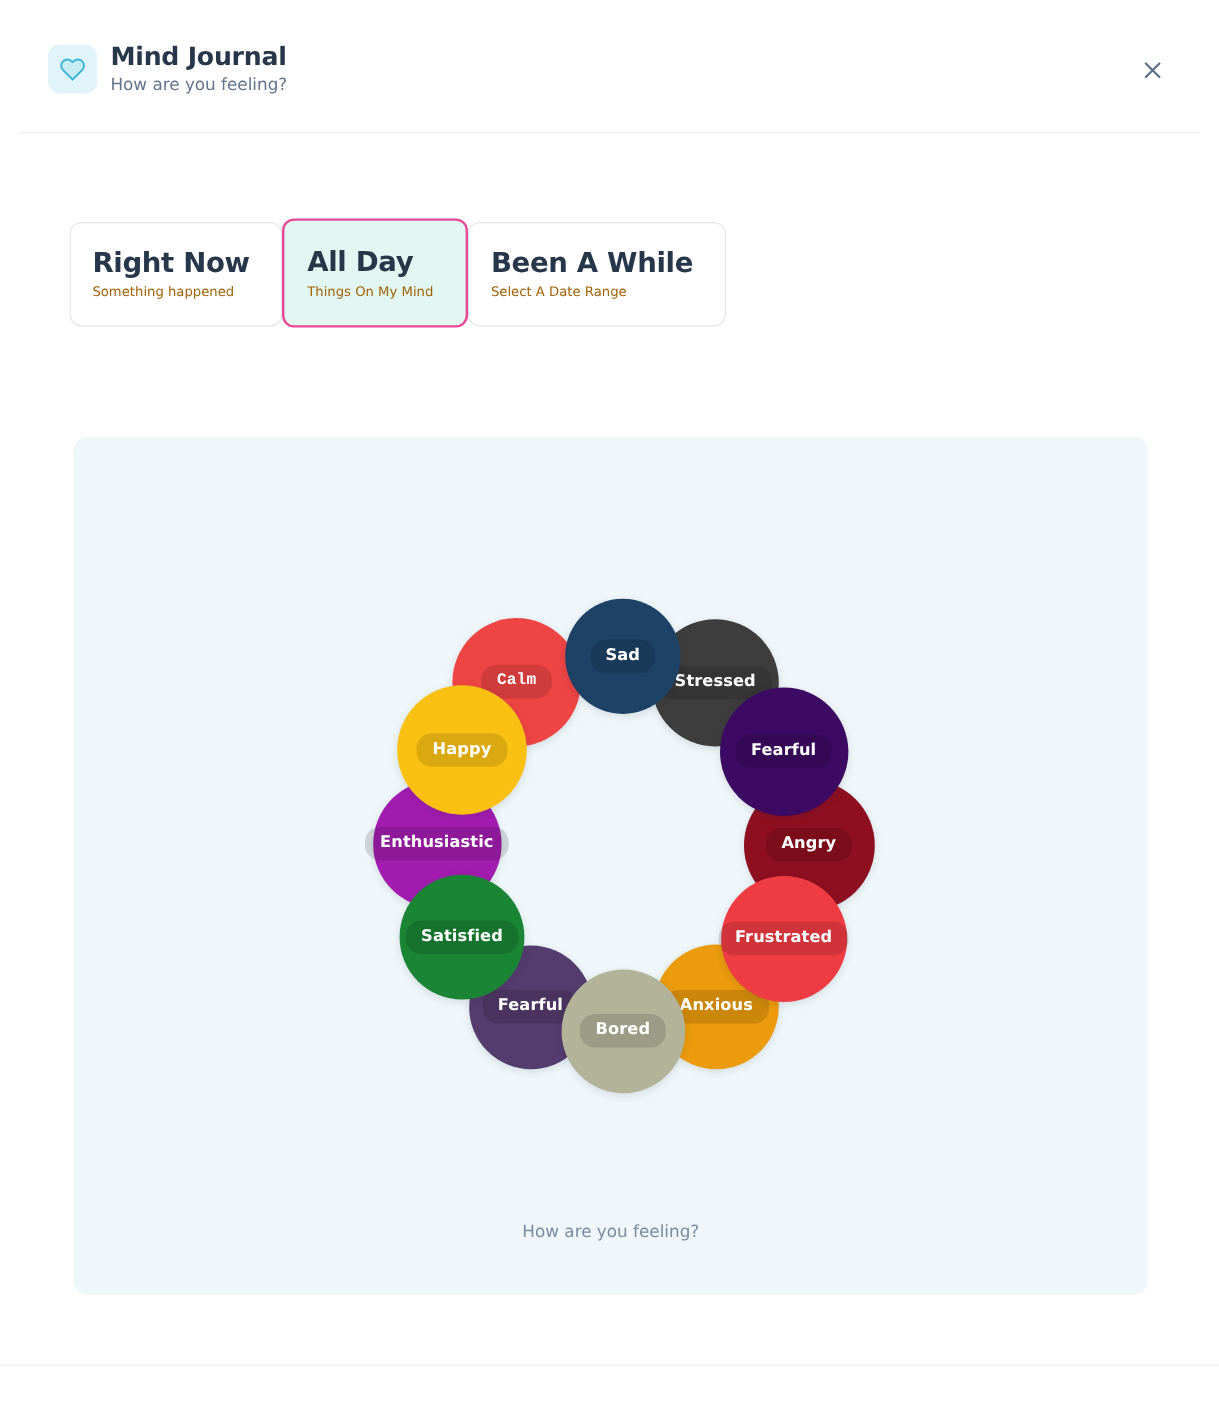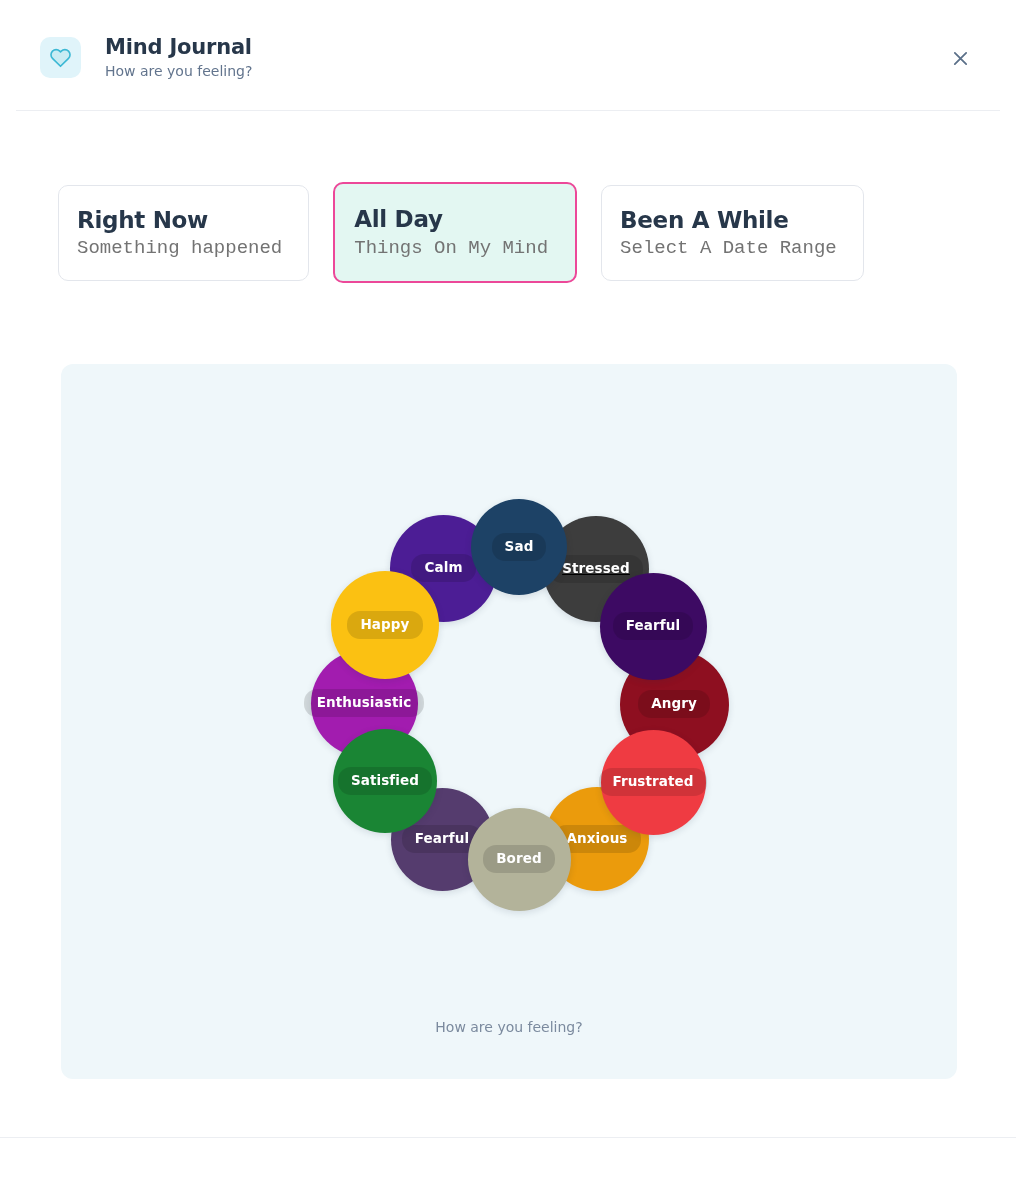--- a/index.html
+++ b/index.html
@@ -28,21 +28,21 @@
     left: 0; top: 0;
     width: 1016px;
     height: 111px;
     background: #ffffff;
   }
   .header-inner {
     position: absolute;
     left: 40px; top: 36px;
     display: flex;
     align-items: center;
-    gap: 24px;
+    gap: 11px;
   }
   .app-icon {
     width: 41px; height: 41px;
     border-radius: 10px;
     background: #e0f4fa;
     display: flex; align-items: center; justify-content: center;
     flex: none;
   }
   .app-icon svg { display: block; }
   .header-text { display: flex; flex-direction: column; gap: 3px; }
@@ -73,21 +73,20 @@
     width: 984px; height: 1px;
     background: #eceef2;
   }
 
   
   .mode-row {
     position: absolute;
     left: 58px; top: 183px;
     display: flex;
     align-items: center;
-    gap: 24px;
   }
   .mode-card {
     background: #ffffff;
     border: 1px solid #e3e6ec;
     border-radius: 10px;
     padding: 22px 26px 20px 18px;
     cursor: pointer;
     min-width: 140px;
     display: flex;
     flex-direction: column;
@@ -95,25 +94,24 @@
   }
   .mode-card .mode-title {
     font-size: 23px;
     font-weight: bold;
     color: #27374a;
     line-height: 1.08;
     letter-spacing: -0.3px;
     white-space: nowrap;
   }
   .mode-card .mode-sub {
-    font-size: 19px;
-    color: #737373;
+    font-size: 11px;
+    color: #a16207;
     line-height: 1.15;
     white-space: nowrap;
-    font-family: Liberation Mono, monospace;
   }
   .mode-card.selected {
     background: #e3f7f2;
     border: 2px solid #ec4899;
     padding: 23px 27px 21px 19px;
     margin-top: -1px;
   }
 
   
   .wheel-panel {
@@ -208,21 +206,21 @@
       <div class="mode-sub">Select A Date Range</div>
     </div>
 
   </div>
 
   <div class="wheel-panel">
     <div class="wheel" id="wheel">
         <div class="bubble" style="width: 96px; height: 96px; left: 410px; top: 135px; background: rgb(29, 66, 102); z-index: 2;">
           <span class="pill">Sad</span>
         </div>
-        <div class="bubble" style="width: 106px; height: 106px; left: 482px; top: 152px; background: rgb(61, 61, 61); z-index: 1; text-decoration: underline;">
+        <div class="bubble" style="width: 106px; height: 106px; left: 482px; top: 152px; background: rgb(61, 61, 61); z-index: 1;">
           <span class="pill">Stressed</span>
         </div>
         <div class="bubble" style="width: 107px; height: 107px; left: 538.5px; top: 208.5px; background: rgb(61, 10, 99); z-index: 2;">
           <span class="pill">Fearful</span>
         </div>
         <div class="bubble" style="width: 109px; height: 109px; left: 558.5px; top: 285.5px; background: rgb(142, 15, 32); z-index: 1;">
           <span class="pill">Angry</span>
         </div>
         <div class="bubble" style="width: 105px; height: 105px; left: 539.5px; top: 365.5px; background: rgb(239, 59, 66); z-index: 2;">
           <span class="pill">Frustrated</span>
@@ -238,21 +236,21 @@
         </div>
         <div class="bubble" style="width: 104px; height: 104px; left: 272px; top: 365px; background: rgb(26, 133, 52); z-index: 2;">
           <span class="pill">Satisfied</span>
         </div>
         <div class="bubble" style="width: 107px; height: 107px; left: 249.5px; top: 285.5px; background: #a21caf; z-index: 1;">
           <span class="pill">Enthusiastic</span>
         </div>
         <div class="bubble" style="width: 108px; height: 108px; left: 270px; top: 207px; background: rgb(251, 193, 18); z-index: 2;">
           <span class="pill">Happy</span>
         </div>
-        <div class="bubble" style="width: 107px; height: 107px; left: 329px; top: 150.5px; background: #4c1d95; z-index: 1;">
+        <div class="bubble" style="width: 107px; height: 107px; left: 316px; top: 150.5px; background: #ef4444; z-index: 1; font-family: Liberation Mono, monospace;">
           <span class="pill">Calm</span>
         </div>
       </div>
     <div class="wheel-prompt">How are you feeling?</div>
   </div>
 
   <div class="footer-divider"></div>
 
 </div>
 

